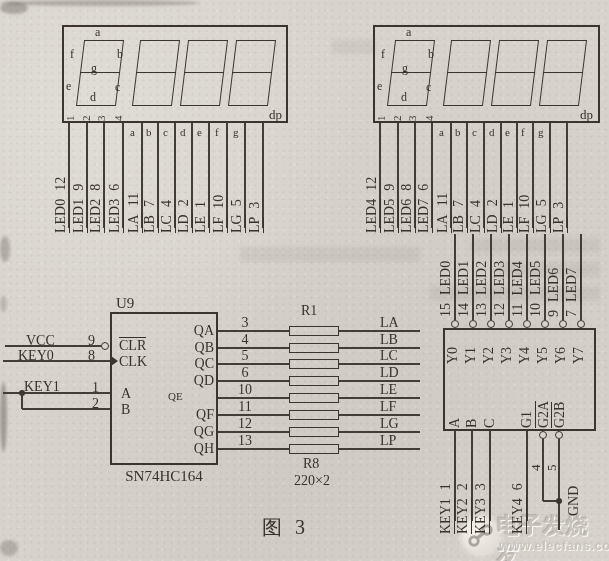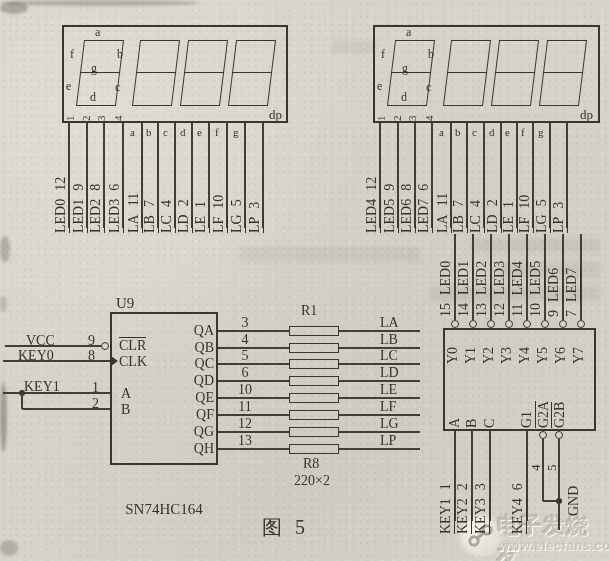--- a/index.html
+++ b/index.html
@@ -63,25 +63,25 @@
   <div class="smudge" style="left:0;top:296px;width:7px;height:16px;background:rgba(80,74,66,.22);"></div>
   <div class="smudge" style="left:0;top:382px;width:7px;height:70px;background:rgba(80,74,66,.40);"></div>
   <div class="smudge" style="left:0;top:540px;width:18px;height:16px;background:rgba(80,74,66,.28);"></div>
   <div class="ghost" style="left:332px;top:40px;width:44px;height:14px;"></div>
   <div class="ghost" style="left:240px;top:247px;width:180px;height:15px;"></div>
   <div class="ghost" style="left:470px;top:238px;width:130px;height:15px;"></div>
   <div class="ghost" style="left:500px;top:262px;width:100px;height:15px;"></div>
   <div class="ghost" style="left:430px;top:286px;width:170px;height:15px;"></div>
 
   <div class="lbl" style="left:116px;top:295px;font-size:15px;">U9</div>
-  <div class="lbl" style="left:110px;top:468px;width:108px;text-align:center;font-size:15px;margin-top:33px;">SN74HC164</div>
+  <div class="lbl" style="left:110px;top:468px;width:108px;text-align:center;font-size:15px;">SN74HC164</div>
   <div class="lbl" style="left:301px;top:303px;font-size:14px;">R1</div>
   <div class="lbl" style="left:303px;top:456px;font-size:14px;">R8</div>
   <div class="lbl" style="left:294px;top:473px;font-size:14px;">220×2</div>
-  <div class="lbl caption" style="left:262px;top:516px;">图 5</div>
+  <div class="lbl caption" style="left:262px;top:516px;">图 3</div>
 
   <div class="wm-circle">
     <svg width="37" height="37" viewBox="0 0 37 37">
       <circle cx="12" cy="24" r="4.2" fill="none" stroke="#aba69c" stroke-width="3"></circle>
       <circle cx="25" cy="13" r="4.2" fill="none" stroke="#aba69c" stroke-width="3"></circle>
       <line x1="14.8" y1="21.4" x2="22.2" y2="15.6" stroke="#aba69c" stroke-width="3.4"></line>
     </svg>
   </div>
   <div class="wm-brand">电子发烧友</div>
   <div class="wm-site">www.elecfans.com</div>
@@ -236,21 +236,21 @@
     <div class="res" style="left: 289px; top: 359px; width: 50px; height: 10px;"></div>
     <div class="wire-h" style="left: 339px; top: 363px; width: 81px; height: 1.6px;"></div>
     <div class="lbl" style="left: 380px; top: 348px; font-size: 14px;">LC</div>
     <div class="wire-h" style="left: 218px; top: 380px; width: 71px; height: 1.6px;"></div>
     <div class="lbl" style="left: 168px; top: 373px; font-size: 14px; width: 46px; text-align: right;"><span>QD</span></div>
     <div class="lbl" style="left: 232px; top: 365px; font-size: 14px; width: 26px; text-align: center;">6</div>
     <div class="res" style="left: 289px; top: 376px; width: 50px; height: 10px;"></div>
     <div class="wire-h" style="left: 339px; top: 380px; width: 81px; height: 1.6px;"></div>
     <div class="lbl" style="left: 380px; top: 365px; font-size: 14px;">LD</div>
     <div class="wire-h" style="left: 218px; top: 397px; width: 71px; height: 1.6px;"></div>
-    <div class="lbl" style="left: 168px; top: 390px; font-size: 14px; width: 46px; text-align: right;"><span>QE</span></div>
+    <div class="lbl" style="left: 168px; top: 390px; font-size: 11px; width: 46px; text-align: left;"><span>QE</span></div>
     <div class="lbl" style="left: 232px; top: 382px; font-size: 14px; width: 26px; text-align: center;">10</div>
     <div class="res" style="left: 289px; top: 393px; width: 50px; height: 10px;"></div>
     <div class="wire-h" style="left: 339px; top: 397px; width: 81px; height: 1.6px;"></div>
     <div class="lbl" style="left: 380px; top: 382px; font-size: 14px;">LE</div>
     <div class="wire-h" style="left: 218px; top: 414px; width: 71px; height: 1.6px;"></div>
     <div class="lbl" style="left: 168px; top: 407px; font-size: 14px; width: 46px; text-align: right;"><span>QF</span></div>
     <div class="lbl" style="left: 232px; top: 399px; font-size: 14px; width: 26px; text-align: center;">11</div>
     <div class="res" style="left: 289px; top: 410px; width: 50px; height: 10px;"></div>
     <div class="wire-h" style="left: 339px; top: 414px; width: 81px; height: 1.6px;"></div>
     <div class="lbl" style="left: 380px; top: 399px; font-size: 14px;">LF</div>

